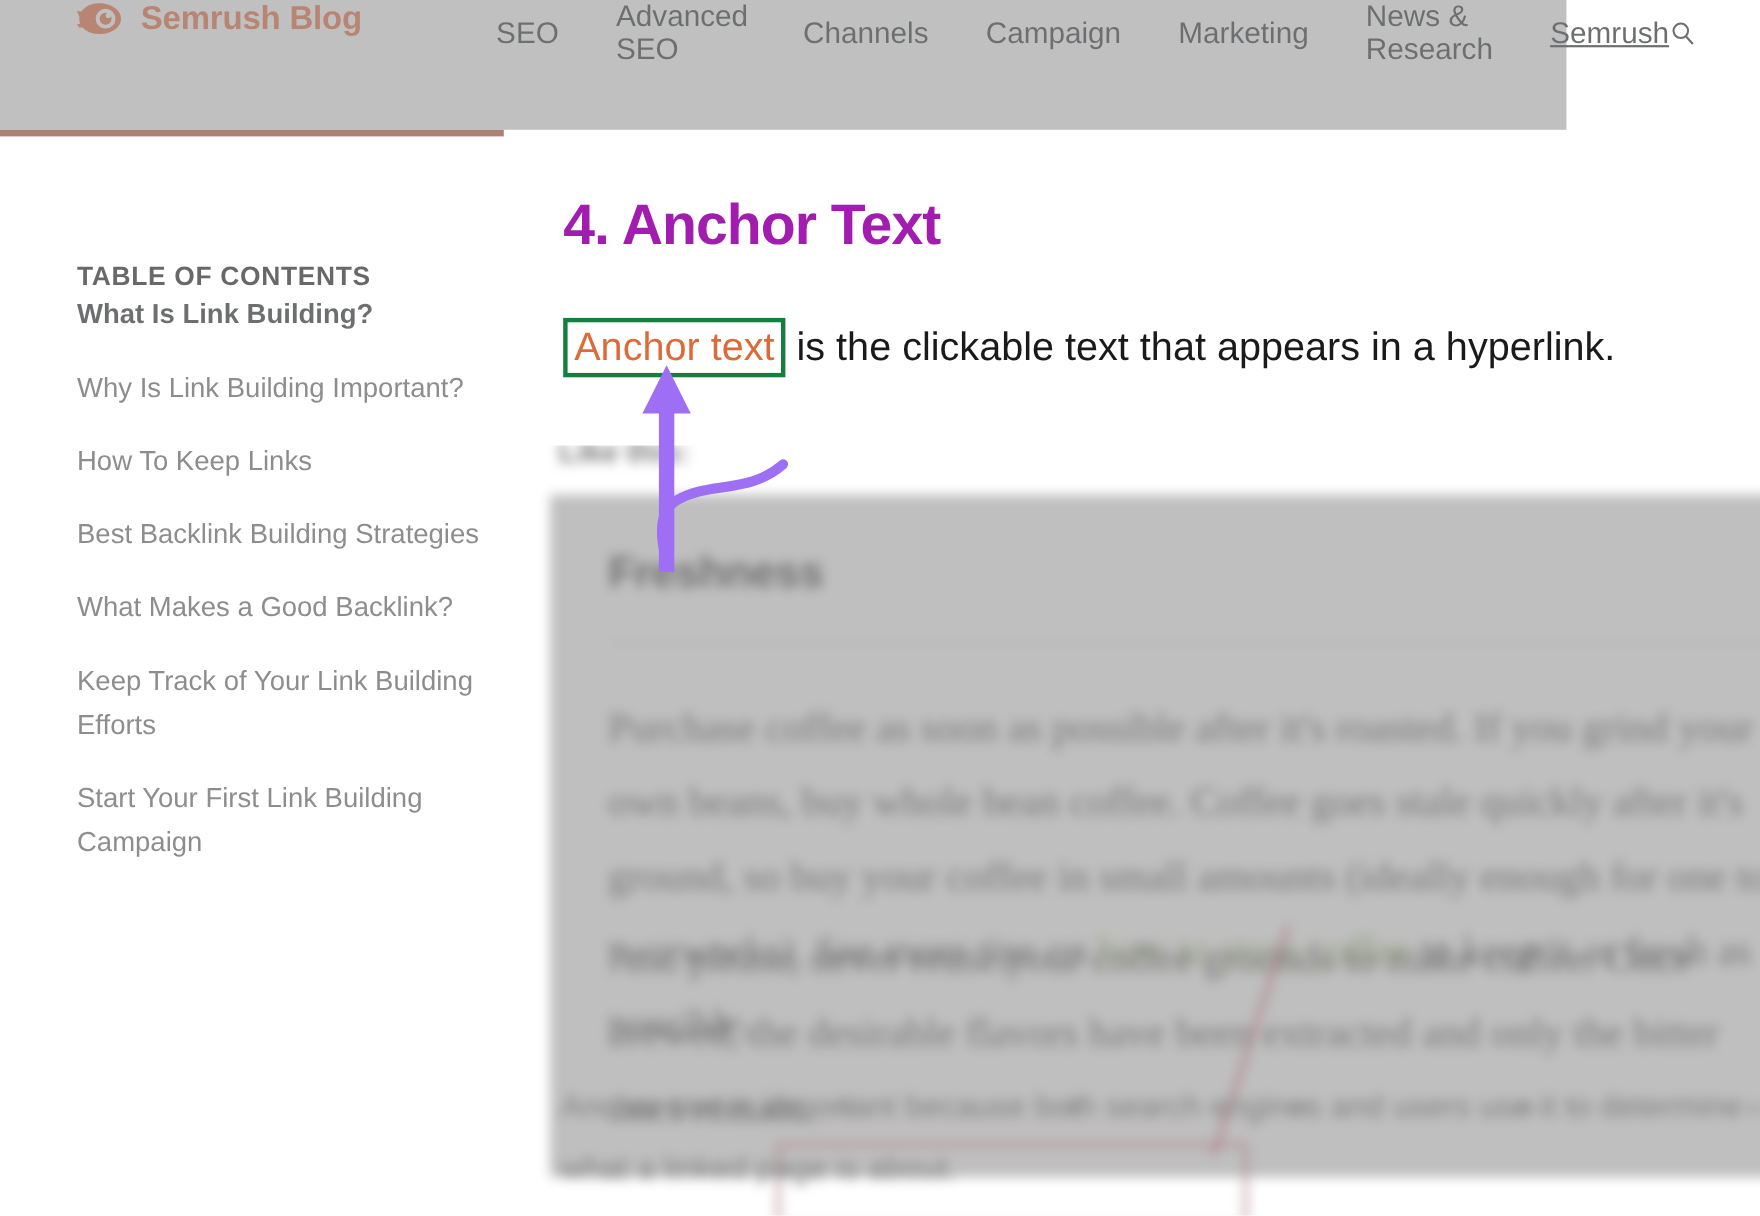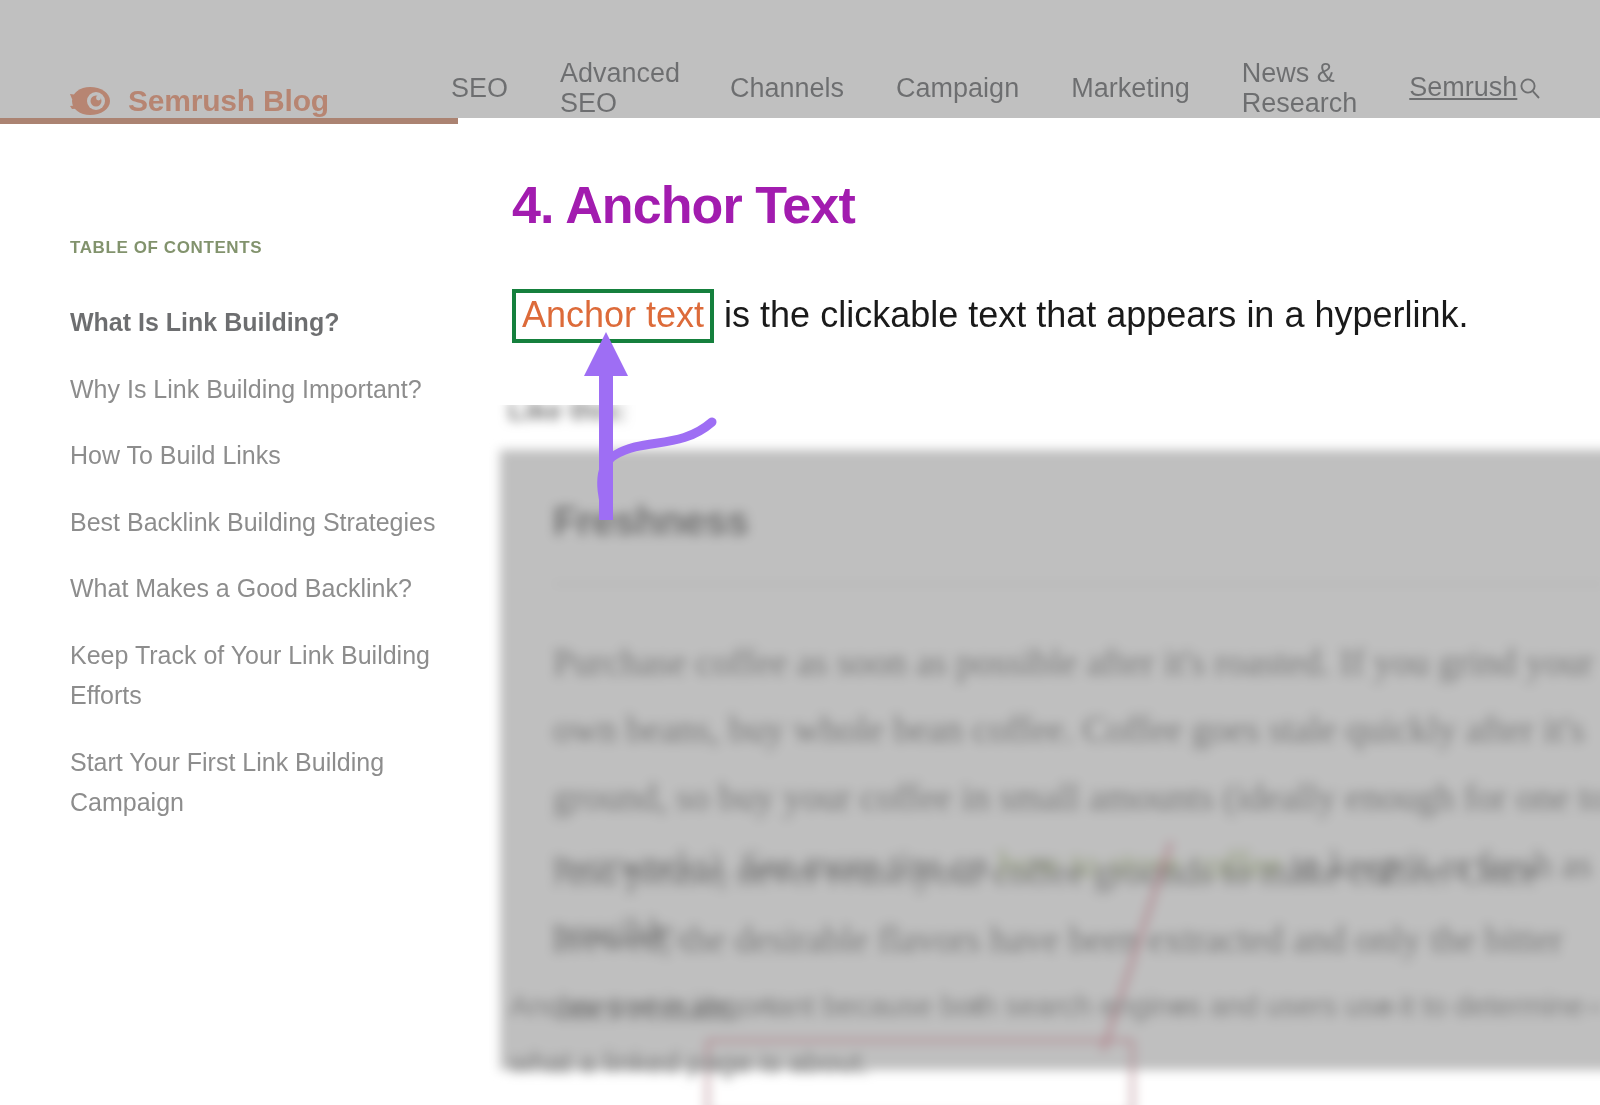--- a/index.html
+++ b/index.html
@@ -17,38 +17,37 @@
 
   
   .dim-layer {
     position: absolute; inset: 0;
     filter: contrast(0.30) brightness(1.16);
   }
 
   
   .header {
     position: absolute; left: 0; top: 0;
-    width: 1600px; height: 118px;
-    background: #ffffff;
-    display: flex; align-items: flex-end;
+    width: 1424px; height: 118px;
+    background: #ffffff;
+    display: flex; align-items: flex-start;
   }
   .brand {
     display: flex; align-items: center; gap: 14px;
     margin-left: 70px;
   }
   .brand-icon { width: 44px; height: 34px; flex: none; }
   .brand-name {
     font-size: 30px; font-weight: 700; color: #e4551f;
     letter-spacing: -0.2px; white-space: nowrap;
   }
   .nav {
     display: flex; align-items: center;
     margin-left: 96px;
     gap: 0;
-    margin-top: 48px;
   }
   .nav-item {
     font-size: 27px; color: #111418;
     line-height: 1.12;
     padding: 0 26px;
     white-space: pre-line;
     cursor: pointer;
   }
   .nav-item.wrap { white-space: pre-line; max-width: 170px; }
   .nav-last {
@@ -66,22 +65,22 @@
   }
   .progress-fill {
     height: 6px; width: 458px; background: #c3501e;
   }
 
   
   .toc {
     position: absolute; left: 70px; top: 238px; width: 400px;
   }
   .toc-title {
-    font-size: 17px; font-weight: 700; color: #4d7c0f;
-    letter-spacing: 0.6px; margin-bottom: 44px;
+    font-size: 24px; font-weight: 700; color: #000000;
+    letter-spacing: 0.6px; 
   }
   .toc-item {
     font-size: 25px; line-height: 1.62; color: #6b6b6b;
     margin-bottom: 26px; cursor: pointer;
   }
   .toc-item.active { color: #111418; font-weight: 700; }
 
   
   .article {
     position: absolute; left: 500px; top: 150px;
@@ -219,21 +218,21 @@
     </div>
 
     <div class="progress-rail">
       <div class="progress-fill"></div>
     </div>
 
     <div class="toc">
       <div class="toc-title">TABLE OF CONTENTS</div>
       <div class="toc-item active">What Is Link Building?</div>
       <div class="toc-item">Why Is Link Building Important?</div>
-      <div class="toc-item">How To Build Links</div>
+      <div class="toc-item">How To Keep Links</div>
       <div class="toc-item">Best Backlink Building Strategies</div>
       <div class="toc-item">What Makes a Good Backlink?</div>
       <div class="toc-item">Keep Track of Your Link Building Efforts</div>
       <div class="toc-item">Start Your First Link Building Campaign</div>
     </div>
 
     <div class="article">
       <div class="like-this">Like this:</div>
 
       <div class="card">

